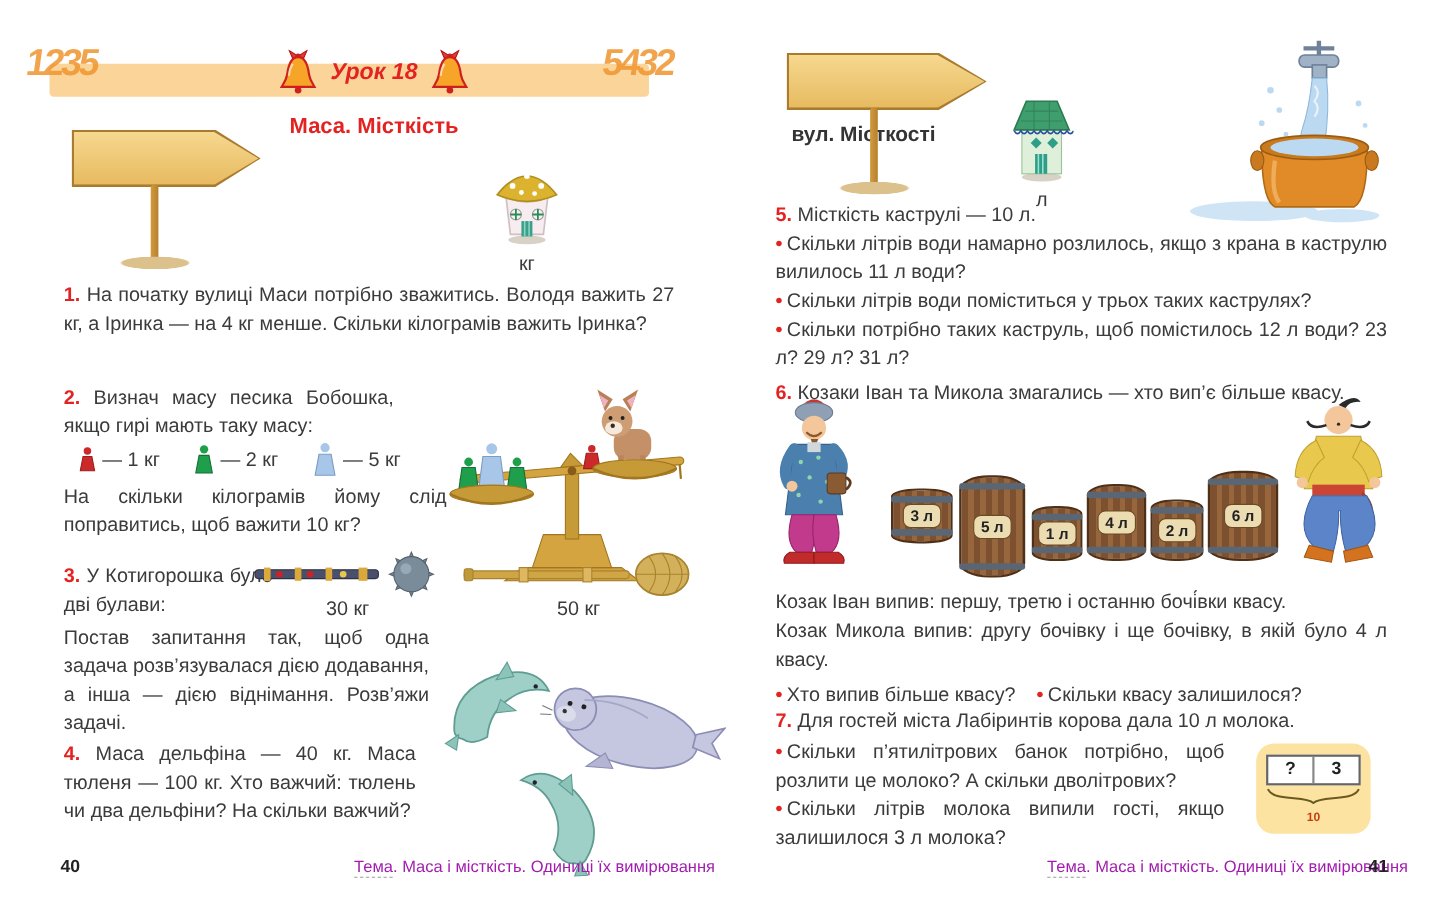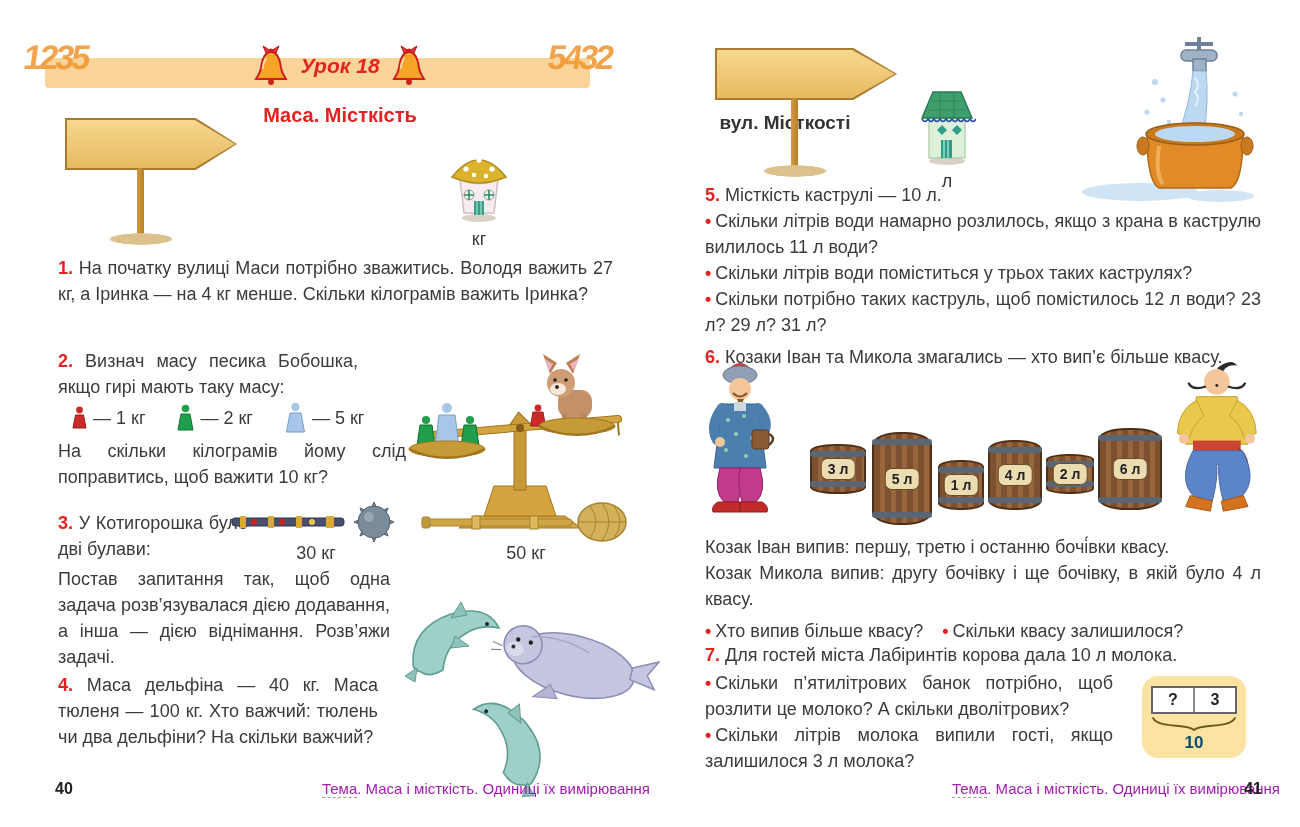--- a/index.html
+++ b/index.html
@@ -53,21 +53,21 @@
   .band.t{top:5px;}
   .band.b{bottom:5px;}
   .plate{position:absolute;left:50%;top:50%;transform:translate(-50%,-50%);background:#ecdcb2;border:1px solid #6b4a26;border-radius:7px;padding:0 6px;font-size:14px;font-weight:bold;color:#222;line-height:20px;white-space:nowrap;}
 
   
   .card{position:absolute;background:#fce3a2;border-radius:16px;}
   .cells{position:absolute;left:9px;top:10px;right:9px;height:28px;background:#fff;border:2px solid #666;display:flex;box-sizing:border-box;}
   .cell{flex:1;display:flex;align-items:center;justify-content:center;font-weight:bold;font-size:16px;color:#222;}
   .cell + .cell{border-left:2px solid #888;}
   .brace{position:absolute;left:9px;top:40px;}
-  .cardtotal{position:absolute;left:0;right:0;top:54px;text-align:center;font-weight:bold;font-size:17px;color:#0c4a6e;}
+  .cardtotal{position:absolute;left:0;right:0;top:54px;text-align:center;font-weight:bold;font-size:11px;color:#c2410c;}
 </style>
 </head>
 <body>
 
 <div class="page" id="pageL">
 
   <div class="banner-strip"></div>
   <span class="deco-num" style="left:-6px;">1235</span>
   <span class="deco-num" style="left:518px;">5432</span>
   <div class="banner-head">
@@ -375,21 +375,21 @@
   <div class="barrel" style="left:248px;top:420px;width:46px;height:50px;">
     <div class="band t"></div>
       <div class="band b"></div>
     <span class="plate">1 л</span>
   </div>
   <div class="barrel" style="left:298px;top:400px;width:54px;height:70px;">
     <div class="band t"></div>
       <div class="band b"></div>
     <span class="plate">4 л</span>
   </div>
-  <div class="barrel" style="left:356px;top:414px;width:48px;height:40px;">
+  <div class="barrel" style="left:356px;top:414px;width:48px;height:56px;">
     <div class="band t"></div>
       <div class="band b"></div>
     <span class="plate">2 л</span>
   </div>
   <div class="barrel" style="left:408px;top:388px;width:64px;height:82px;">
     <div class="band t"></div>
       <div class="band b"></div>
     <span class="plate">6 л</span>
   </div>
 

